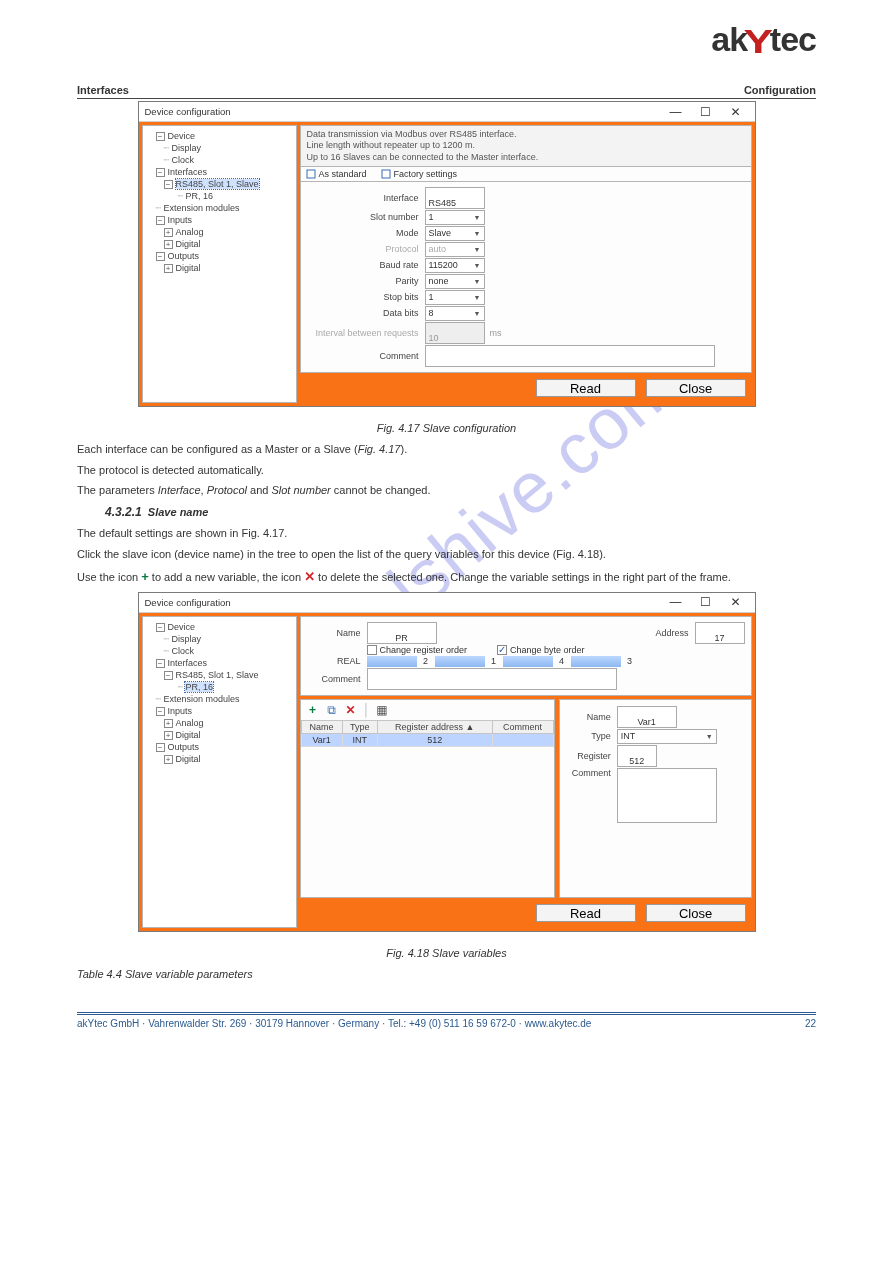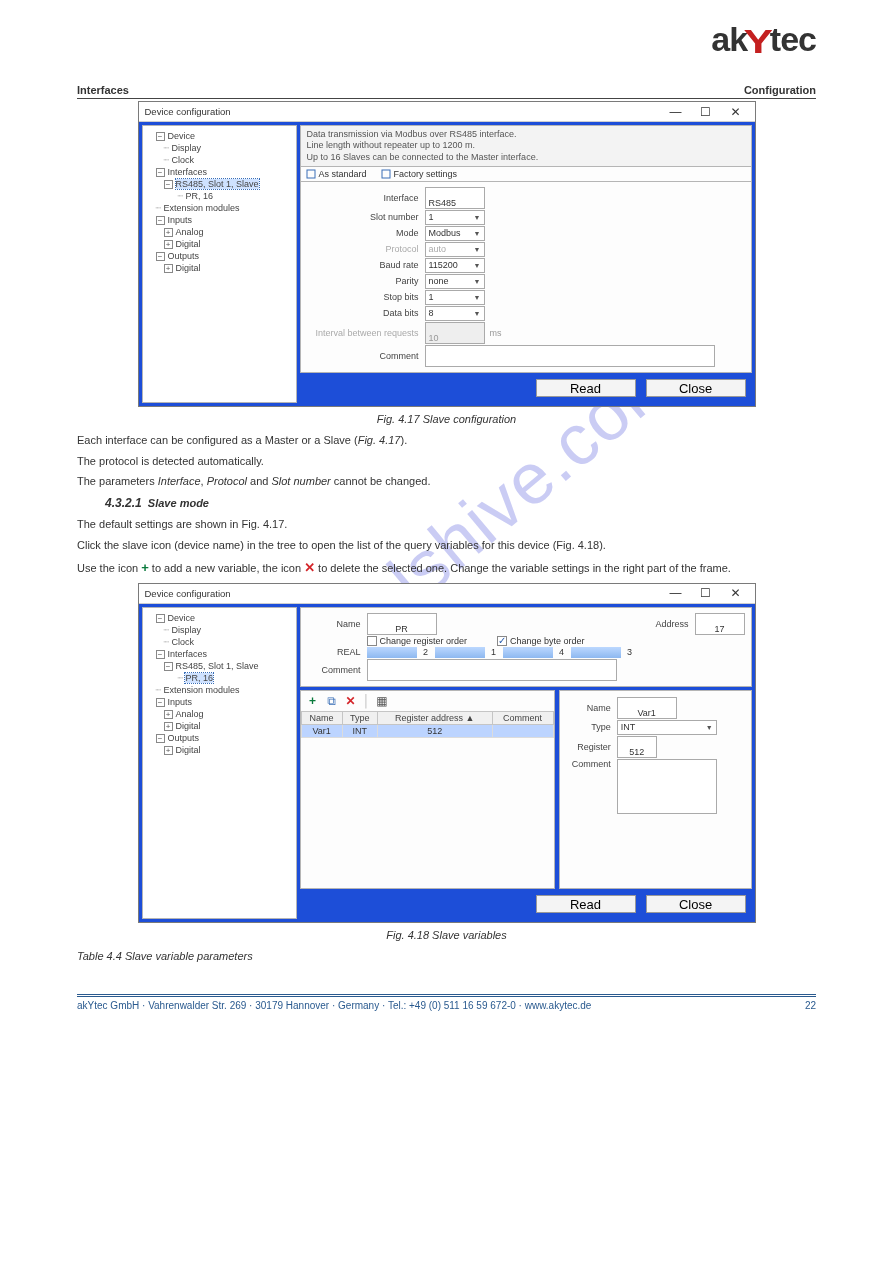--- a/index.html
+++ b/index.html
@@ -18,21 +18,21 @@
   }
   .logo { position:absolute; right:77px; top:20px; font-family: Arial; }
   .logo .ak { font-size:34px; font-weight:bold; color:#333; letter-spacing:-1px;}
   .logo .y { color:#c42020; font-size:34px; font-weight:bold; position:relative; display:inline-block; transform:scaleX(1.3) translateY(2px);}
   .logo .tec { font-size:34px; font-weight:bold; color:#333; letter-spacing:-1px;}
   .headrow { display:flex; justify-content:space-between; border-bottom:1px solid #444; padding-bottom:2px; margin-top:58px; font-size:11px;}
   .headrow .left { font-weight:bold; }
   .headrow .right { font-weight:bold; }
 
   
-  .dlg { border:1px solid #7a7a7a; background:#1d4ed8; width:618px; margin:2px auto 6px auto; }
+  .dlg { border:1px solid #7a7a7a; background:#f97316; width:618px; margin:2px auto 15px auto; }
   .dlg-title { background:#fff; border-bottom:1px solid #cfcfcf; padding:2px 6px; display:flex; justify-content:space-between; align-items:center; font-size:9.5px; }
   .dlg-title .ctrls { display:flex; gap:4px; }
   .wbtn { width:26px; height:15px; border:none; background:transparent; font-size:12px; line-height:10px; text-align:center; color:#333;}
   .dlg-body { display:flex; }
   .tree-pane { width:155px; border:1px solid #b5b5b5; margin:3px; padding:4px 11px; background:#fff; font-size:9px; color:#444;}
   .tree-pane .node { padding:1px 0 1px 2px; white-space:nowrap; }
   .tree-pane .exp { display:inline-block; width:9px; height:9px; border:1px solid #888; text-align:center; line-height:7px; font-size:8px; margin-right:3px; color:#555; background:#fff;}
   .tree-pane .dash { color:#888; }
   .tree-pane .sel { background:#cfe2ff; outline:1px dotted #3a6fb7; }
   .tree-pane .lvl1 { padding-left:10px;}
@@ -167,21 +167,21 @@
           <div class="frow">
               <span class="flabel">Slot number</span>
               <span class="fselect" style="width:60px">
                 <span>1</span>
                 <span class="arr">▼</span>
               </span>
             </div>
           <div class="frow">
               <span class="flabel">Mode</span>
               <span class="fselect" style="width:60px">
-                <span>Modbus</span>
+                <span>Slave</span>
                 <span class="arr">▼</span>
               </span>
             </div>
           <div class="frow">
               <span class="flabel dim">Protocol</span>
               <span class="fselect" style="width:60px;color:#aaa">
                 <span>auto</span>
                 <span class="arr">▼</span>
               </span>
             </div>
@@ -235,21 +235,21 @@
 
   <div class="body-text">
     <span>Each interface can be configured as a Master or a Slave (</span><i>Fig. 4.17</i><span>).</span>
   </div>
   <div class="body-text">The protocol is detected automatically.</div>
   <div class="body-text">
     <span>The parameters </span><i>Interface</i><span>, </span><i>Protocol</i><span> and </span><i>Slot number</i><span> cannot be changed.</span>
   </div>
 
   <div class="body-text">
-    <span class="sect-num">4.3.2.1</span>&nbsp;&nbsp;<b><i>Slave mode</i></b>
+    <span class="sect-num">4.3.2.1</span>&nbsp;&nbsp;<b><i>Slave name</i></b>
   </div>
 
   <div class="body-text">The default settings are shown in Fig. 4.17.</div>
   <div class="body-text">Click the slave icon (device name) in the tree to open the list of the query variables for this device (Fig. 4.18).</div>
   <div class="body-text">
     <span>Use the icon </span><span class="plus-ic">+</span><span> to add a new variable, the icon </span><span class="x-ic">✕</span><span> to delete the selected one. Change the variable settings in the right part of the frame.</span>
   </div>
 
   <div class="dlg">
     <div class="dlg-title">

